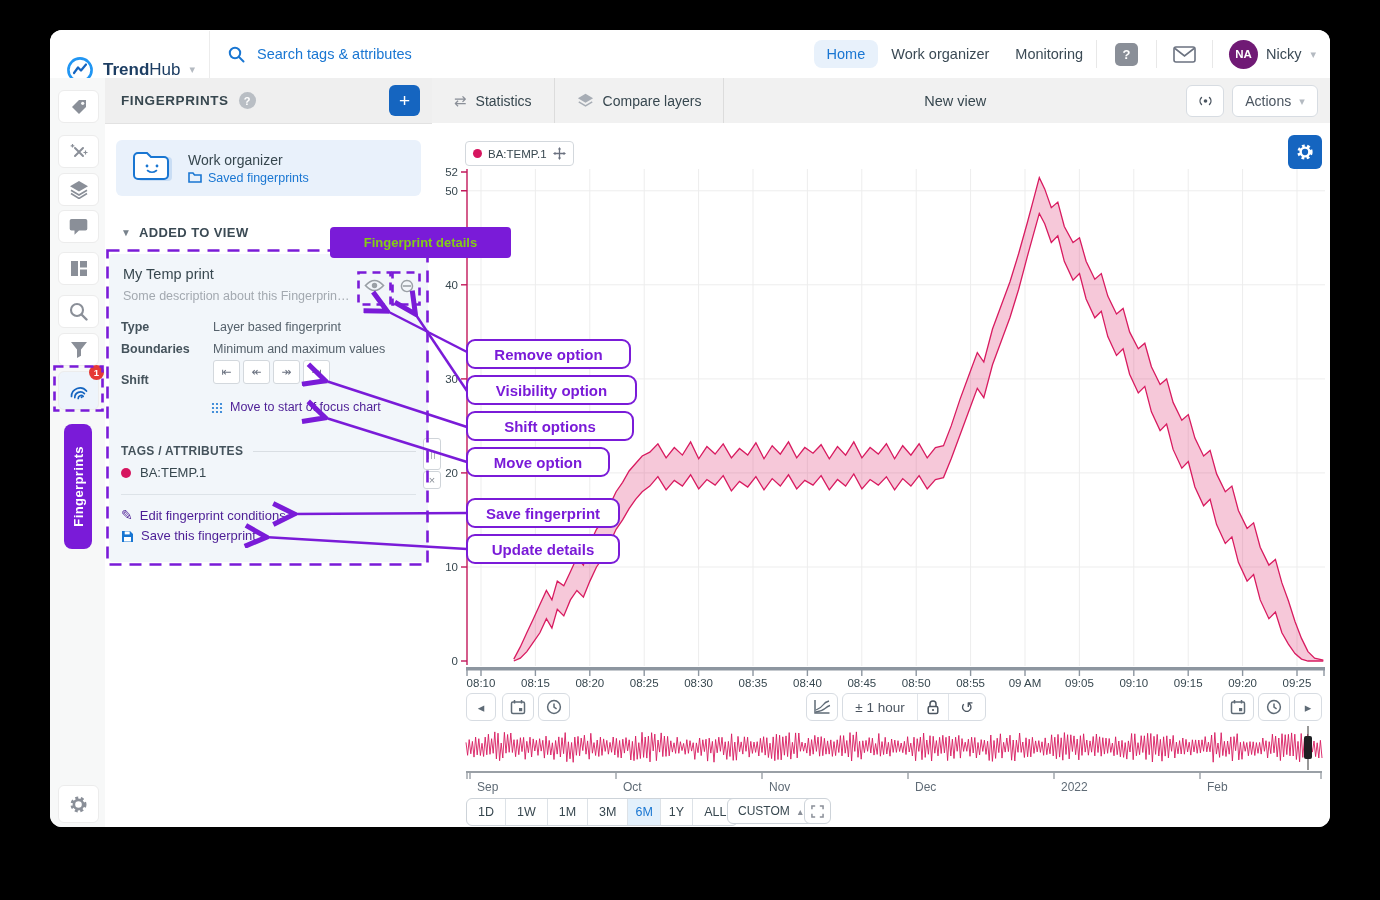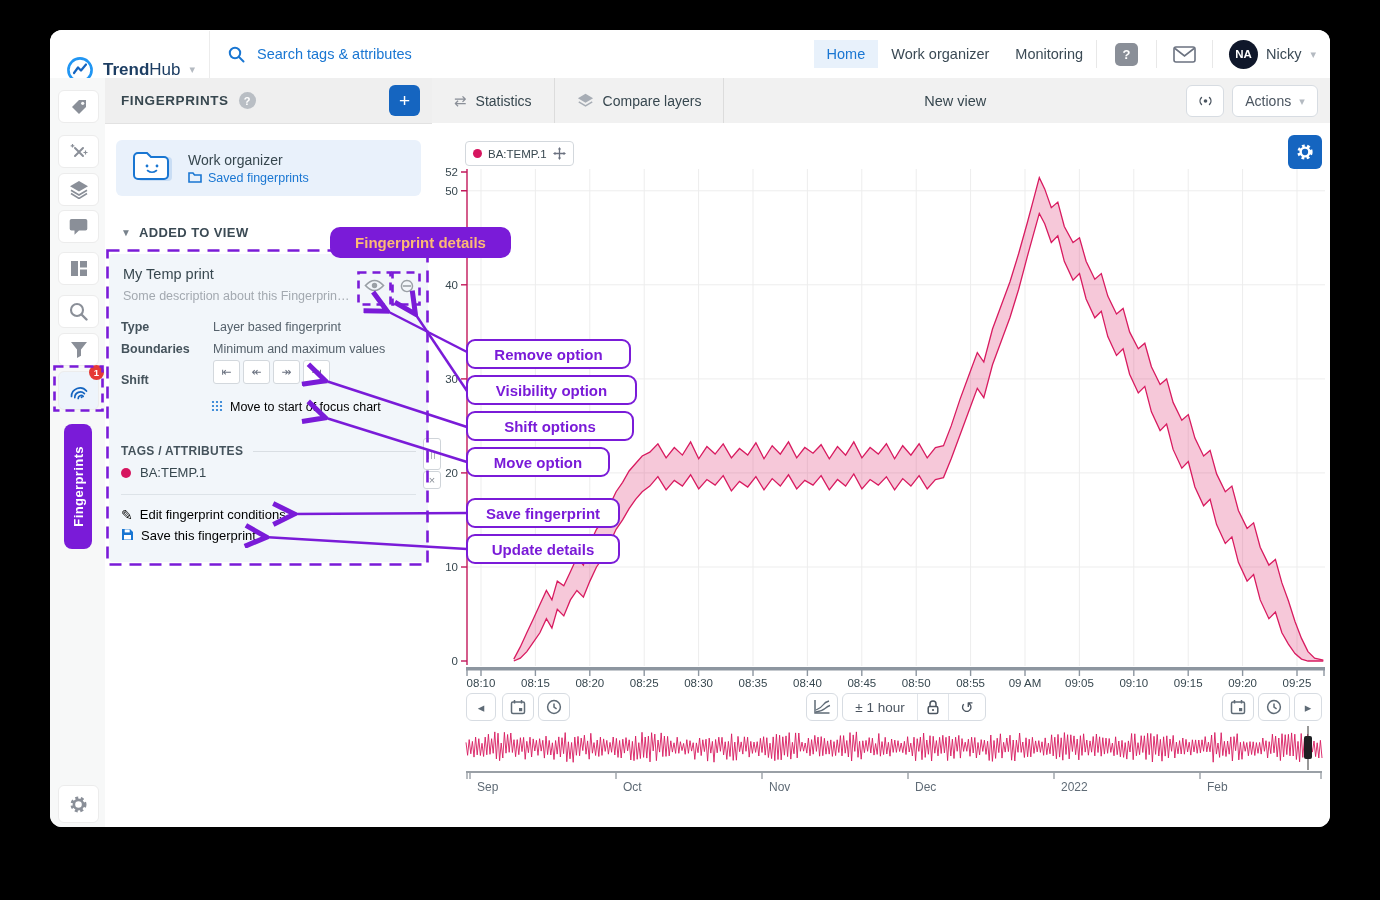--- a/index.html
+++ b/index.html
@@ -13,27 +13,27 @@
   .nav-sep.short{height:28px;background:#e8e8e8;}
   #logo-wrap{display:flex;align-items:center;padding:0 14px 0 16px;margin-top:31px;}
   #logo-text{font-size:17px;color:#1d3e63;margin-left:9px;}
   #logo-text b{font-weight:700;} #logo-text span{font-weight:400;}
   .caret{color:#b4bac1;font-size:11px;margin-left:9px;}
   #search-wrap{display:flex;align-items:center;padding-left:18px;flex:0 0 auto;}
   #search-input{border:none;outline:none;font-size:14.5px;color:#1976d2;width:300px;margin-left:10px;
     font-family:"Liberation Sans",sans-serif;background:transparent;}
   #search-input::placeholder{color:#1976d2;opacity:1;}
   #nav-right{margin-left:auto;display:flex;align-items:center;gap:0;padding-right:14px;}
-  .nav-link{font-size:14.5px;color:#3b4a55;padding:6px 13px;border-radius:0;cursor:pointer;white-space:nowrap;}
+  .nav-link{font-size:14.5px;color:#3b4a55;padding:6px 13px;border-radius:8px;cursor:pointer;white-space:nowrap;}
   .nav-link.active{color:#1976d2;background:#e8f1fb;}
   .iconbtn{display:flex;align-items:center;justify-content:center;cursor:pointer;}
   #help-btn{width:23px;height:23px;background:#8a8f98;border-radius:5px;color:#fff;
     font-size:13px;font-weight:700;margin:0 18px;}
   #mail-btn{margin:0 16px;}
-  #avatar{width:29px;height:29px;border-radius:50%;background:#0f172a;color:#fff;font-size:11.5px;
+  #avatar{width:29px;height:29px;border-radius:50%;background:#701a75;color:#fff;font-size:11.5px;
     font-weight:700;display:flex;align-items:center;justify-content:center;margin:0 8px 0 16px;}
   #user-name{font-size:14.5px;color:#3b4a55;}
   
   #rail{position:absolute;left:0;top:48px;width:55px;height:749px;background:#f7f8f8;
     border-right:1px solid #e7e9eb;}
   .rail-btn{position:absolute;left:8px;width:39px;height:31px;background:#fff;border:1px solid #ececec;
     border-radius:6px;display:flex;align-items:center;justify-content:center;cursor:pointer;}
   #rail-fp{background:#eef4fb;height:37px;}
   #fp-badge{position:absolute;right:-6px;top:-7px;width:15px;height:15px;border-radius:50%;
     background:#e53935;color:#fff;font-size:9.5px;font-weight:700;display:flex;align-items:center;justify-content:center;}
@@ -60,21 +60,21 @@
   #fp-name{position:absolute;left:14px;top:12px;font-size:14.5px;color:#37474f;}
   #fp-desc{position:absolute;left:14px;top:35px;width:228px;font-size:12.5px;color:#a3a9b0;
     white-space:nowrap;overflow:hidden;text-overflow:ellipsis;}
   .fp-iconbtn{position:absolute;top:18px;width:28px;height:26px;display:flex;align-items:center;
     justify-content:center;cursor:pointer;}
   .detail-label{position:absolute;left:12px;font-size:12.5px;font-weight:700;color:#45535c;}
   .detail-value{position:absolute;left:104px;font-size:12.5px;color:#55616b;}
   .shift-btn{width:25px;height:22px;background:#fff;border:1px solid #d3d8dd;border-radius:3px;
     display:flex;align-items:center;justify-content:center;font-size:12px;color:#6b7280;cursor:pointer;}
   #shift-group{position:absolute;left:104px;top:106px;display:flex;gap:3px;}
-  .blue-link{display:flex;align-items:flex-start;gap:7px;font-size:12.5px;color:#000000;cursor:pointer;}
+  .blue-link{display:flex;align-items:flex-end;gap:7px;font-size:12.5px;color:#4c1d95;cursor:pointer;}
   #move-link{position:absolute;left:102px;top:146px;}
   #tags-head{position:absolute;left:12px;top:190px;width:295px;display:flex;align-items:center;}
   #tags-label{font-size:12px;font-weight:700;color:#45535c;letter-spacing:.3px;white-space:nowrap;}
   #tags-head .rule{height:1px;background:#d9dee3;flex:1;margin-left:10px;}
   #tag-row{position:absolute;left:12px;top:211px;display:flex;align-items:center;gap:9px;}
   .pink-dot{width:10px;height:10px;border-radius:50%;background:#d6155f;}
   #tag-name{font-size:13px;color:#37474f;}
   #card-divider{position:absolute;left:12px;top:240px;width:295px;height:1px;background:#dde3e8;}
   #edit-link{position:absolute;left:12px;top:253px;font-size:13px;}
   #save-link{position:absolute;left:12px;top:274px;font-size:13px;}
@@ -124,21 +124,21 @@
     border:1px solid #cdd3d9;border-radius:6px;display:flex;align-items:center;gap:8px;font-size:12px;
     color:#37474f;cursor:pointer;box-sizing:border-box;}
   #expand-btn{position:absolute;left:372px;top:2px;width:27px;height:26px;background:#fff;
     border:1px solid #cdd3d9;border-radius:6px;display:flex;align-items:center;justify-content:center;cursor:pointer;box-sizing:border-box;}
   
   .ylab{font:11.5px "Liberation Sans",sans-serif;fill:#37474f;text-anchor:end;}
   .xlab{font:11.5px "Liberation Sans",sans-serif;fill:#37474f;}
   .mlab{font:12px "Liberation Sans",sans-serif;fill:#5f6b76;}
   
   #ann-title{position:absolute;left:330px;top:227px;width:181px;height:31px;background:#7a1bd8;
-    border-radius:10px;color:#fdba74;font-size:15px;font-weight:700;display:flex;align-items:center;
+    border-radius:4px;color:#84cc16;font-size:13px;font-weight:700;display:flex;align-items:center;
     justify-content:center;z-index:61;}
   .ann-label{position:absolute;background:#fff;border:2.5px solid #7a1bd8;border-radius:9px;color:#7a1bd8;
     font-size:15px;font-weight:700;display:flex;align-items:center;justify-content:center;z-index:61;box-sizing:border-box;}
   #ann-overlay{position:absolute;left:0;top:0;width:1380px;height:900px;pointer-events:none;z-index:60;}
 </style>
 </head>
 <body>
 
 <div id="window">
 
@@ -549,20 +549,40 @@
             <line x1="476" y1="2" x2="476" y2="9" stroke="#9aa0a6" stroke-width="1.4"></line>
             <text x="483" y="21" class="mlab">Dec</text>
             <line x1="622" y1="2" x2="622" y2="9" stroke="#9aa0a6" stroke-width="1.4"></line>
             <text x="629" y="21" class="mlab">2022</text>
             <line x1="768" y1="2" x2="768" y2="9" stroke="#9aa0a6" stroke-width="1.4"></line>
             <text x="775" y="21" class="mlab">Feb</text>
           </g>
         </svg>
     </div>
 
+    <div id="zoomrow">
+      <div id="zoom-group">
+        <div class="zoom-btn">1D</div>
+        <div class="zoom-btn">1W</div>
+        <div class="zoom-btn">1M</div>
+        <div class="zoom-btn">3M</div>
+        <div class="zoom-btn active" style="padding:0 7px">6M</div>
+        <div class="zoom-btn" style="padding:0 8px">1Y</div>
+        <div class="zoom-btn">ALL</div>
+      </div>
+      <div id="custom-btn">
+        <span>CUSTOM</span>
+        <span style="color:#8a8f98;font-size:10px">▴</span>
+      </div>
+      <div id="expand-btn">
+        <svg width="13" height="13" viewBox="0 0 14 14">
+            <path d="M1 4.5 V1 H4.5 M9.5 1 H13 V4.5 M13 9.5 V13 H9.5 M4.5 13 H1 V9.5" fill="none" stroke="#8a8f98" stroke-width="1.6"></path>
+          </svg>
+      </div>
+    </div>
   </div>
 </div>
 
 <div class="edge-btn" style="left:423px;top:438px;width:16px;height:30px;font-size:8px;letter-spacing:1px">|||</div>
 <div class="edge-btn" style="left:423px;top:471px;width:16px;height:16px;font-size:11px">×</div>
 
 <svg id="ann-overlay">
   <defs>
     <marker id="arrhead" markerWidth="11" markerHeight="11" refX="2" refY="5" orient="auto">
       <path d="M9.5 0.8 L1 5 L9.5 9.2" fill="none" stroke="#7a1bd8" stroke-width="2"></path>

